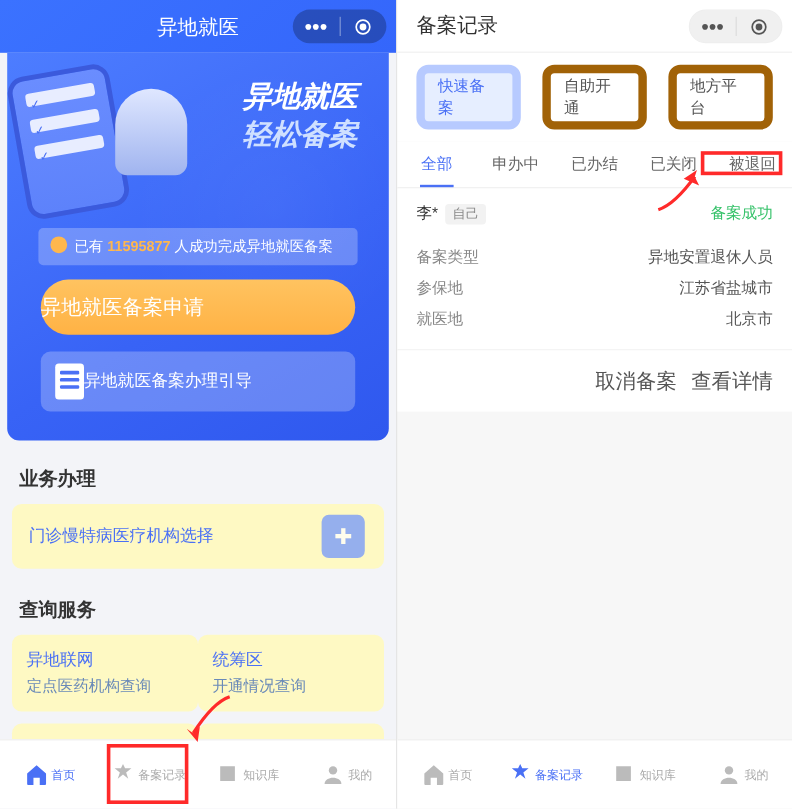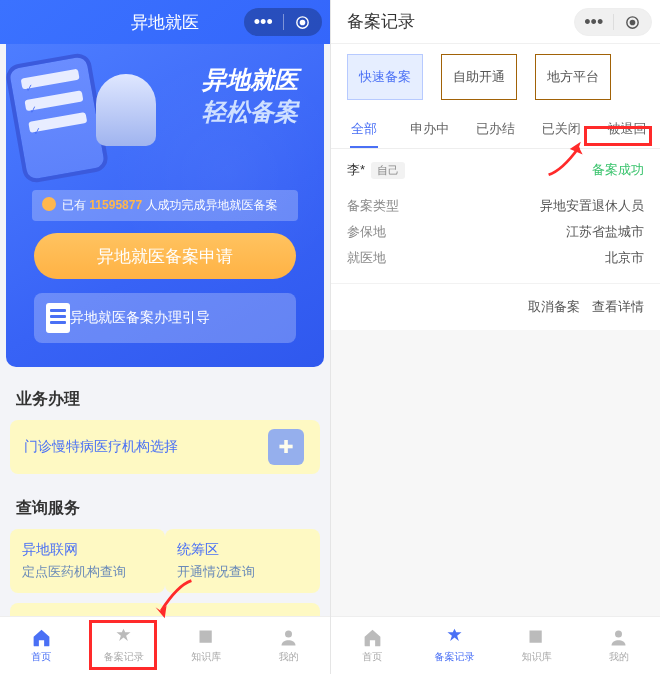--- a/index.html
+++ b/index.html
@@ -27,60 +27,60 @@
     .phone { width:86px; height:120px; border-radius:14px; background:linear-gradient(#6a8dff,#5d82fb); border:4px solid #3b5adc; position:absolute; left:8px; top:14px; transform:rotate(-10deg) }
     .phone .line{height:11px;background:#e8edff;border-radius:3px;margin:11px 10px 0}
     .phone .line::before{content:"✓";color:#4a70f5;font-size:10px;margin-left:3px}
     .person { position:absolute; left:90px; top:30px; width:60px; height:72px; background:linear-gradient(#dfe7ff,#a0b4ef); border-radius:30px 30px 10px 10px }
     .hero-text { text-align:right; padding:14px 10px 2px; color:#fff; font-style:italic }
     .hero-text h2 { font-size:24px; font-weight:700 }
     .hero-text h3 { font-size:24px; color:#cfe0ff; font-weight:700 }
     .stat-bar { background:rgba(255,255,255,.25); border-radius:4px; margin:60px 10px 12px; padding:7px 10px; font-size:12px; color:#fff; display:flex; }
     .spk{width:14px;height:14px;border-radius:50%;background:#ffb74d;margin-right:6px;display:inline-block}
     .stat-bar b { color:#ffb74d; font-weight:600 }
-    .cta { margin:0 12px; height:46px; background:linear-gradient(#ffc360,#ffb244); border-radius:23px; display:flex; align-items:center; justify-content:center; color:#fff; font-size:17px; font-weight:500 }
+    .cta { margin:0 12px; height:46px; background:linear-gradient(#ffc360,#ffb244); border-radius:23px; display:flex; align-items:center; color:#fff; font-size:17px; font-weight:500 }
     .guide { margin:14px 12px 0; background:rgba(255,255,255,.25); border-radius:8px; padding:10px 12px; display:flex; align-items:center; }
     .gicon{width:24px;height:30px;background:#fff;border-radius:3px;position:relative}
     .gicon::after{content:"";position:absolute;left:4px;top:6px;right:4px;height:3px;background:#4a70f5;border-radius:1px;box-shadow:0 6px 0 #4a70f5,0 12px 0 #4a70f5}
     .guide span { color:#fff; font-size:14px; flex:1 }
     .enter { background:#4a6ef0; color:#fff; font-size:12px; padding:4px 10px; border-radius:11px }
 
     .sec-title { padding:14px 16px 10px; font-size:16px; color:#333; font-weight:700 }
     .card { background:#fef9c3; border-radius:8px; margin:0 10px 10px; padding:18px 14px; position:relative; overflow:hidden }
     .card .t { font-size:14px; color:#4a70f5 }
     .card .t2 { font-size:13px; color:#6a8ab8; margin-top:4px }
     .card-ico{position:absolute;right:16px;top:50%;transform:translateY(-50%);width:36px;height:36px;border-radius:6px;background:#6a90ff;opacity:.7}
     .card-ico.cross::before{content:"✚";position:absolute;inset:0;display:flex;align-items:center;justify-content:center;color:#fff;font-size:18px}
     .grid2 { display:flex; gap:0; margin:0 10px 10px }
     .grid2 .card { margin:0; flex:1; padding:12px }
 
     
     .tabbar { position:absolute; bottom:0; left:0; right:0; height:58px; background:#fff; display:flex; border-top:1px solid #eee }
-    .tab { flex:1; display:flex; flex-direction:column; align-items:center; justify-content:center; gap:2px; font-size:10px; color:#aaa; position:relative }
+    .tab { flex:1; display:flex; flex-direction:row; align-items:center; justify-content:center; gap:2px; font-size:10px; color:#aaa; position:relative }
     .tab.active { color:#4a70f5 }
     .tab svg { width:21px; height:21px }
     .redbox1 { position:absolute; border:3px solid #ff2a2a; pointer-events:none; left:89px; bottom:4px; width:68px; height:50px }
     .arrow { position:absolute; width:46px; height:46px; pointer-events:none }
 
     
     .chips { display:flex; gap:18px; padding:10px 16px; background:#fff }
-    .chip { font-size:13px; padding:13px 11px; border-radius:0; border:1px solid #a16207; color:#555 }
+    .chip { font-size:13px; padding:2px 11px; border-radius:10px; border:7px solid #a16207; color:#555 }
     .chip.a { background:#e6eeff; border-color:#b7caff; color:#4a70f5 }
     .tabs { display:flex; background:#fff; border-bottom:1px solid #eee }
     .tabitem { flex:1; text-align:center; padding:10px 0; font-size:13px; color:#666; position:relative }
     .tabitem.a { color:#4a70f5; font-weight:500 }
     .tabitem.a::after{content:"";position:absolute;bottom:0;left:50%;transform:translateX(-50%);width:28px;height:2px;background:#4a70f5}
     .record { background:#fff; padding:12px 16px; font-size:13px; color:#555; border-bottom:1px solid #f2f2f2 }
     .rhead { display:flex; align-items:center; gap:6px; margin-bottom:14px }
     .rhead .tag { background:#f2f2f2; color:#888; font-size:11px; padding:1px 6px; border-radius:3px }
     .success { color:#36c26a; font-size:13px; margin-left:auto }
     .redbox2 { position:absolute; border:3px solid #ff2a2a; right:8px; top:126px; width:68px; height:20px; pointer-events:none }
     .rrow { display:flex; justify-content:space-between; padding:4px 0 }
     .rrow .k { color:#888 }
-    .ractions { display:flex; justify-content:flex-end; gap:12px; padding:14px 16px; background:#fff; font-size:13px; color:#555 }
+    .ractions { display:flex; justify-content:flex-end; gap:12px; padding:14px 16px; background:#fff; font-size:17px; color:#555 }
   </style>
 </head>
 <body>
 
 <div class="screen">
   <div class="topbar">
     <span>异地就医</span>
     <div class="capsule b">
       <div class="dots">•••</div>
       <div class="sep"></div>

